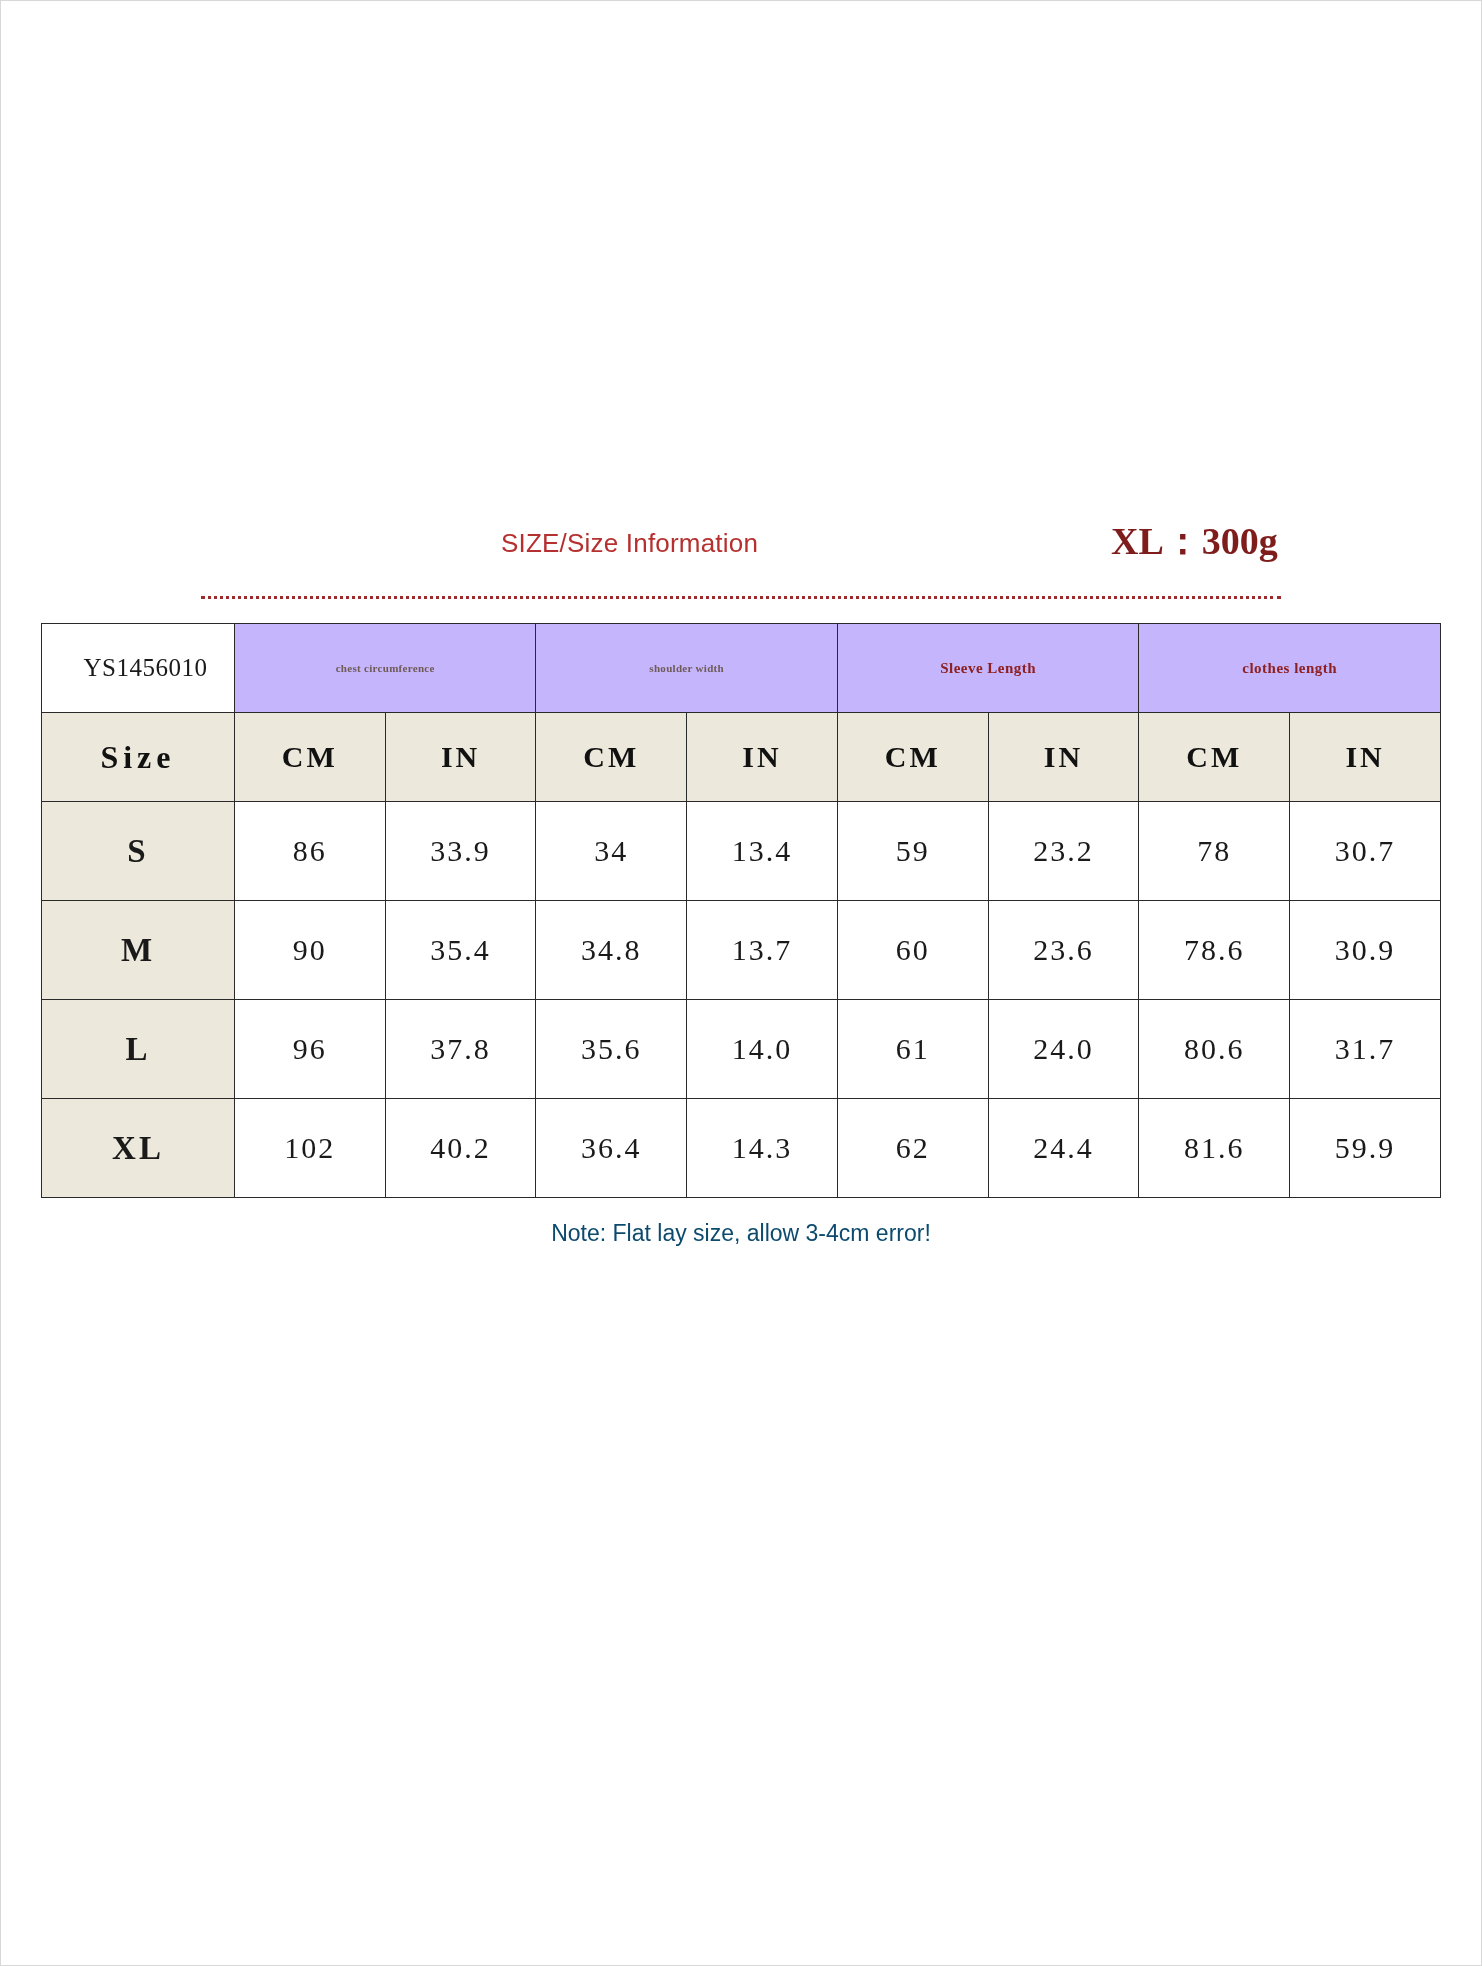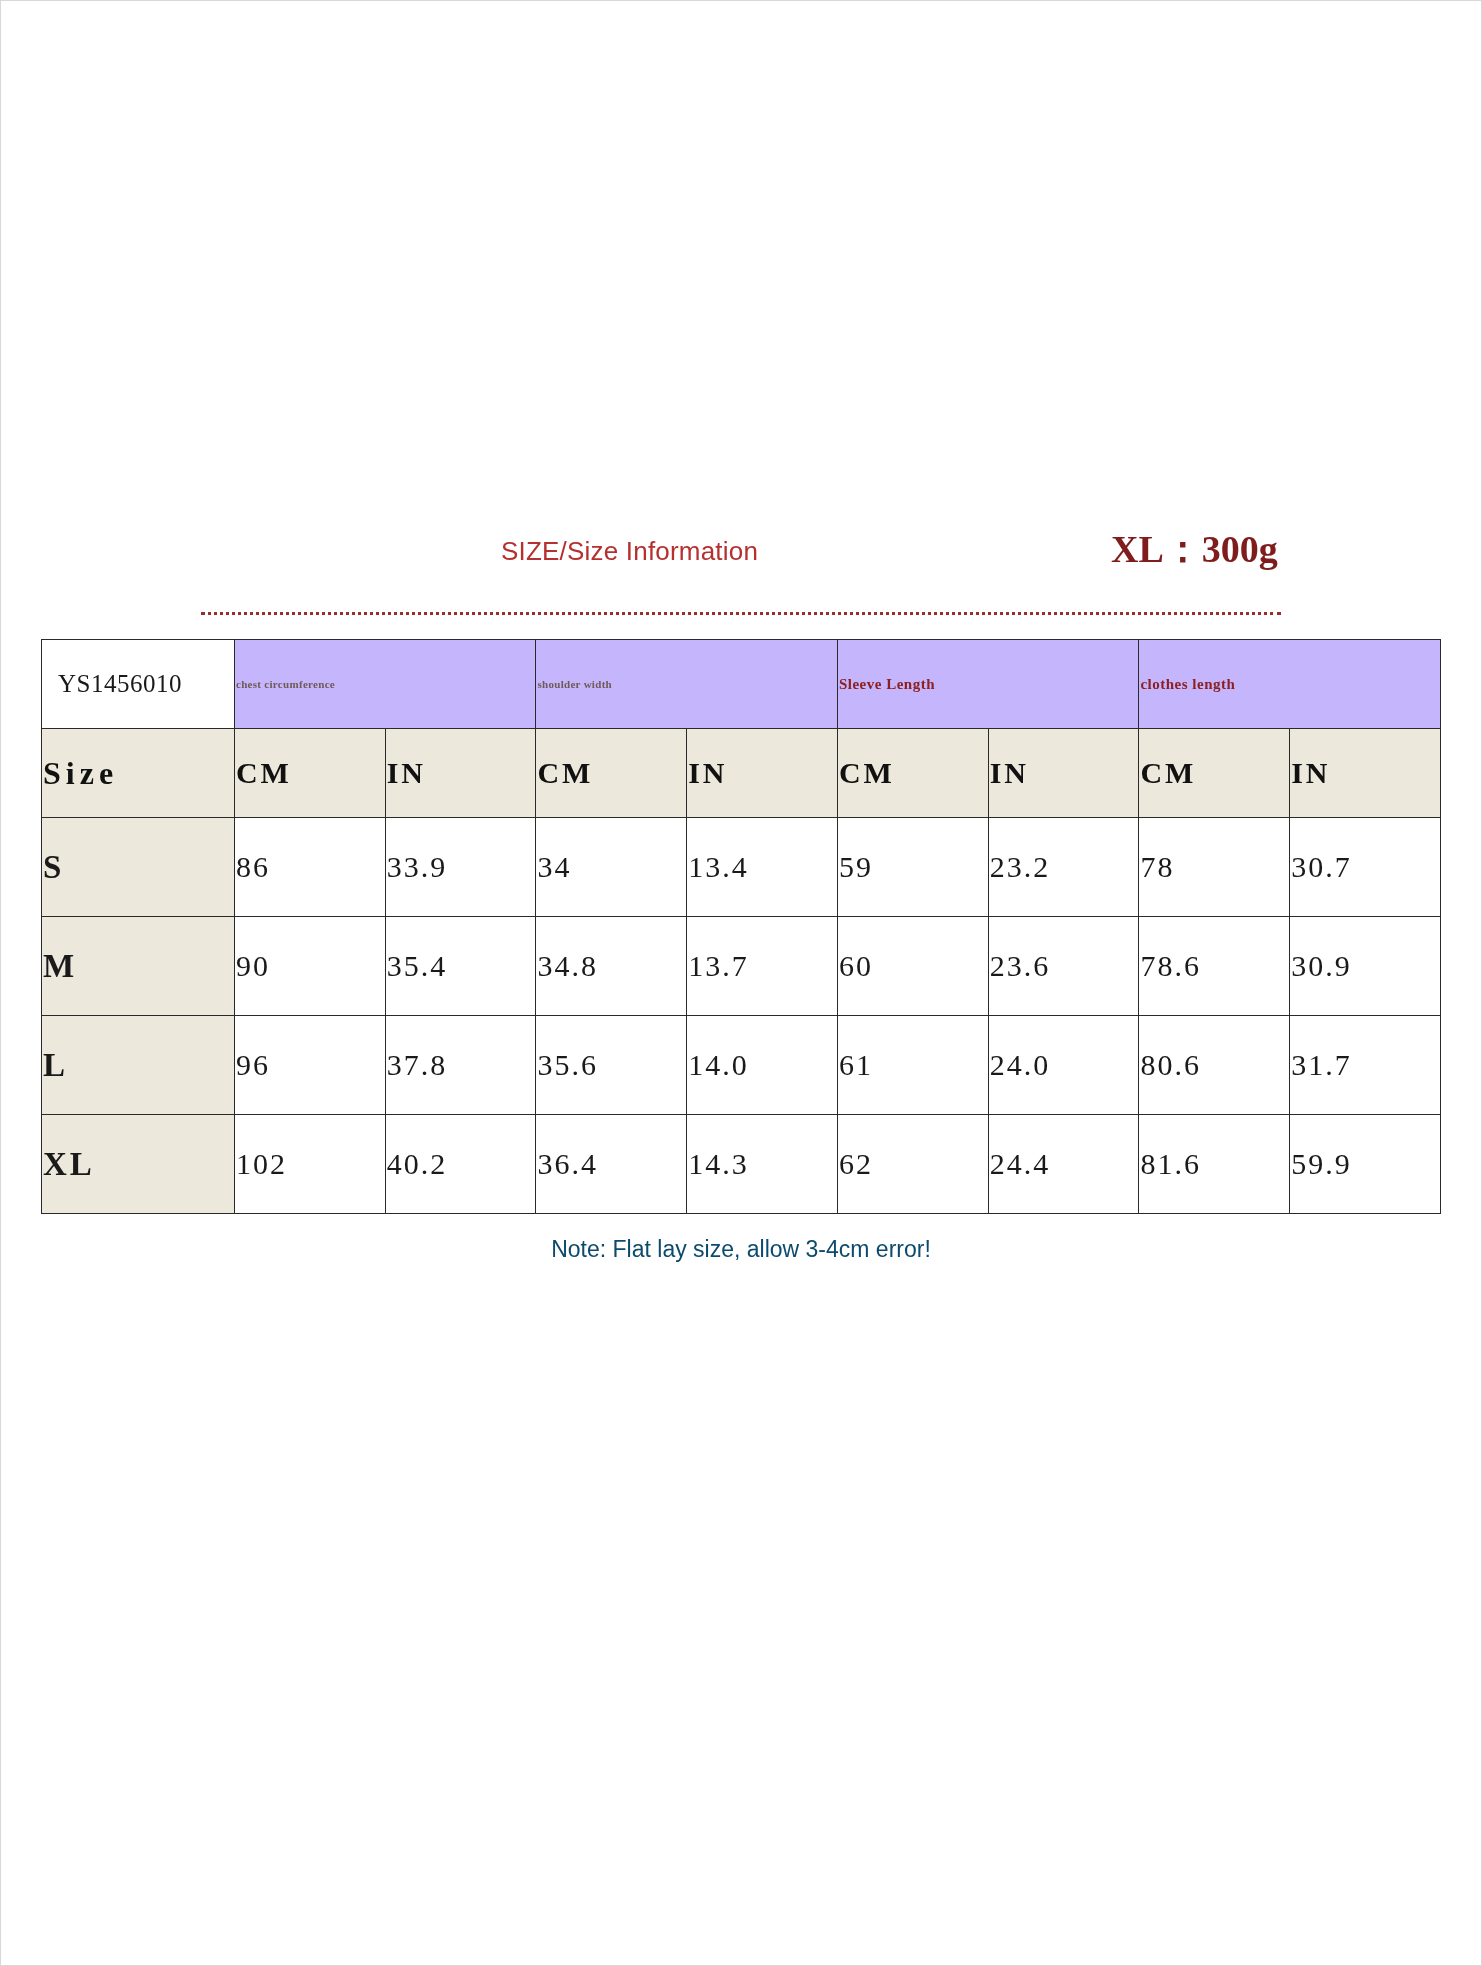--- a/index.html
+++ b/index.html
@@ -25,21 +25,21 @@
   }
   .sheet {
     position: absolute;
     left: 0;
     top: 520px;
     width: 1482px;
   }
   .header-row {
     position: relative;
     width: 1300px;
-    margin: 16px auto;
+    margin: 8px auto;
     height: 60px;
   }
   .size-info-title {
     position: absolute;
     left: 410px;
     top: 0;
     font-size: 26px;
     color: #b5302e;
     letter-spacing: 0.2px;
     white-space: nowrap;
@@ -61,20 +61,21 @@
     height: 0;
   }
   table.size-table {
     border-collapse: collapse;
     margin: 24px auto 0 auto;
     width: 1400px;
     table-layout: fixed;
   }
   table.size-table td, table.size-table th {
     border: 1px solid #2a2a2a;
+    text-align: center;
     vertical-align: middle;
     font-family: "Liberation Serif", serif;
   }
   .cat-cell {
     background: #c4b5fd;
     height: 86px;
     color: #8d2020;
     font-size: 15px;
     font-family: "Liberation Sans", sans-serif;
     letter-spacing: 0.5px;

